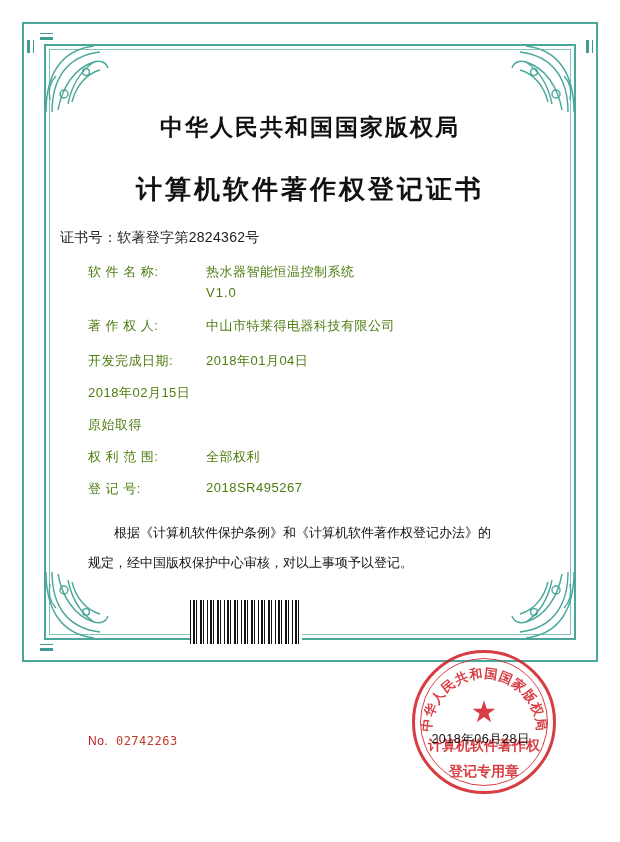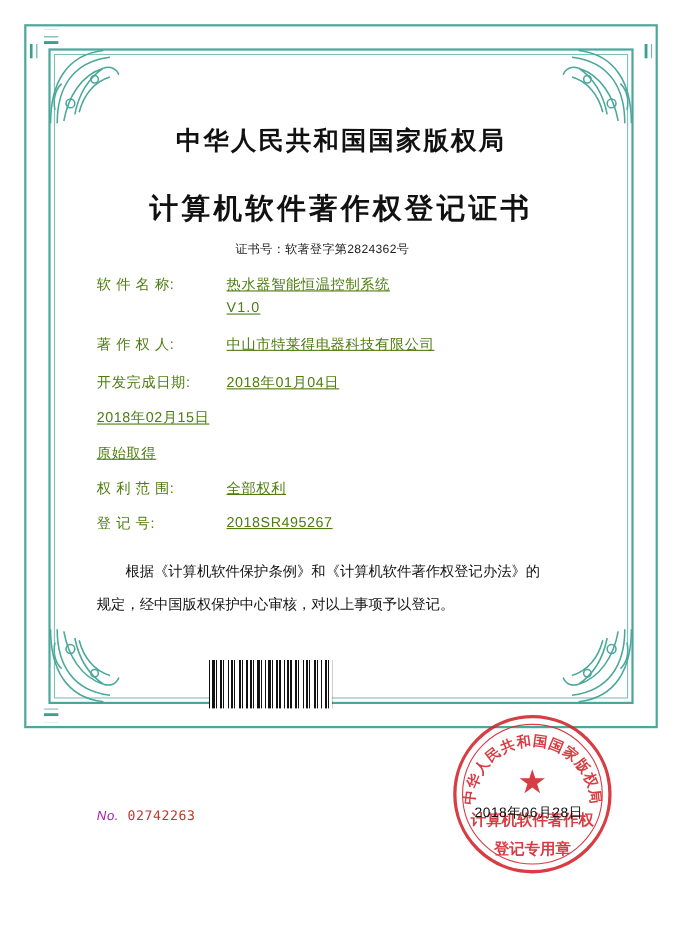--- a/index.html
+++ b/index.html
@@ -123,24 +123,24 @@
   .title-sub {
     text-align: center;
     font-family: "DejaVu Sans", "Liberation Sans", sans-serif;
     font-size: 26px;
     font-weight: bold;
     letter-spacing: 3px;
     color: #111111;
     margin-top: 29px;
   }
   .cert-no {
-    text-align: center;
-    font-size: 11px;
+    text-align: left;
+    font-size: 14px;
     color: #222222;
-    margin-top: 12px;
+    margin-top: 22px;
     padding-right: 34px;
     letter-spacing: 0.3px;
   }
 
   .fields {
     margin-top: 16px;
     padding-left: 28px;
     padding-right: 24px;
   }
   .field-row {
@@ -152,21 +152,20 @@
   }
   .field-label {
     width: 118px;
     flex: 0 0 118px;
     letter-spacing: 0.5px;
     white-space: nowrap;
   }
   .field-value {
     flex: 1 1 auto;
     letter-spacing: 0.5px;
-    text-decoration: underline;
   }
   .field-value .line2 {
     display: block;
     margin-top: 4px;
     letter-spacing: 1px;
   }
   .row-tight { margin-bottom: 14px; }
 
   .paragraph {
     margin-top: 20px;
@@ -250,21 +249,21 @@
   
   .footer-no {
     position: absolute;
     left: 28px;
     bottom: 34px;
     font-size: 12px;
     color: #c0392b;
     font-family: "DejaVu Sans Mono", monospace;
     letter-spacing: 0.5px;
   }
-  .footer-no .label { color: #a21caf; font-family: "Liberation Sans", sans-serif; font-style: italic; }
+  .footer-no .label { color: #b91c1c; font-family: "Liberation Sans", sans-serif; }
   .footer-date {
     position: absolute;
     right: 30px;
     bottom: 34px;
     font-size: 12.5px;
     color: #111111;
     letter-spacing: 0.5px;
   }
 </style>
 </head>

